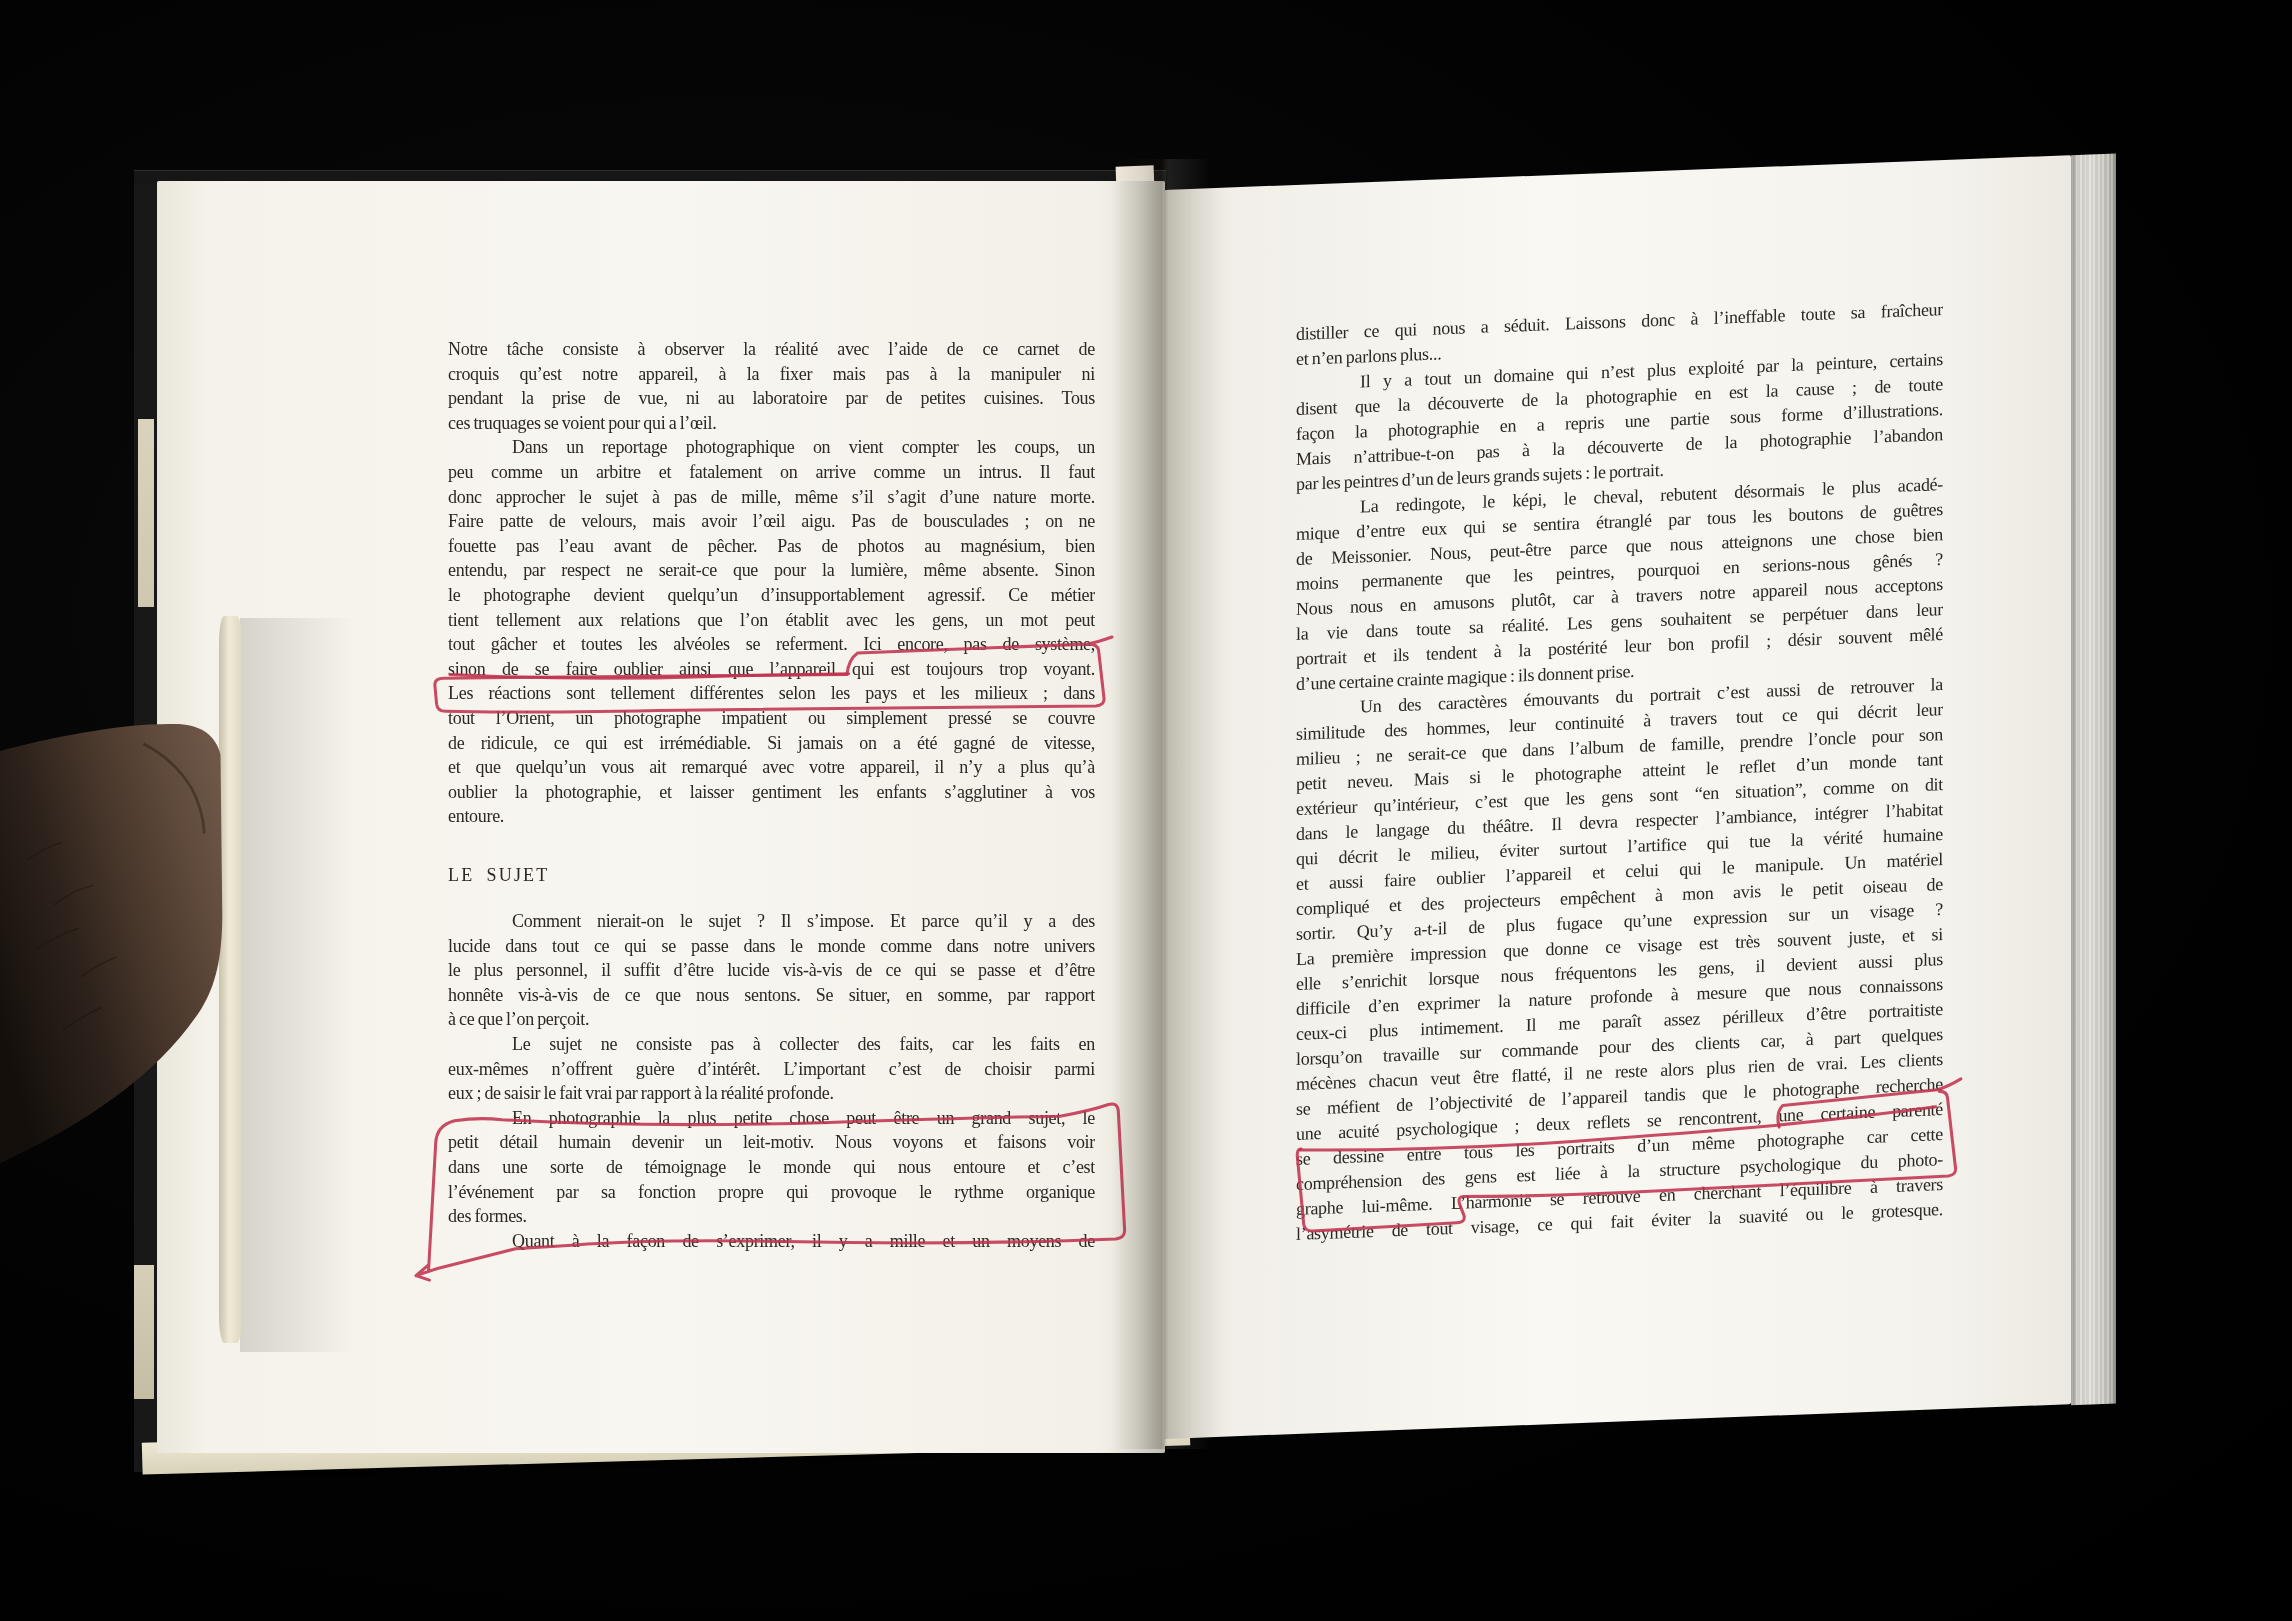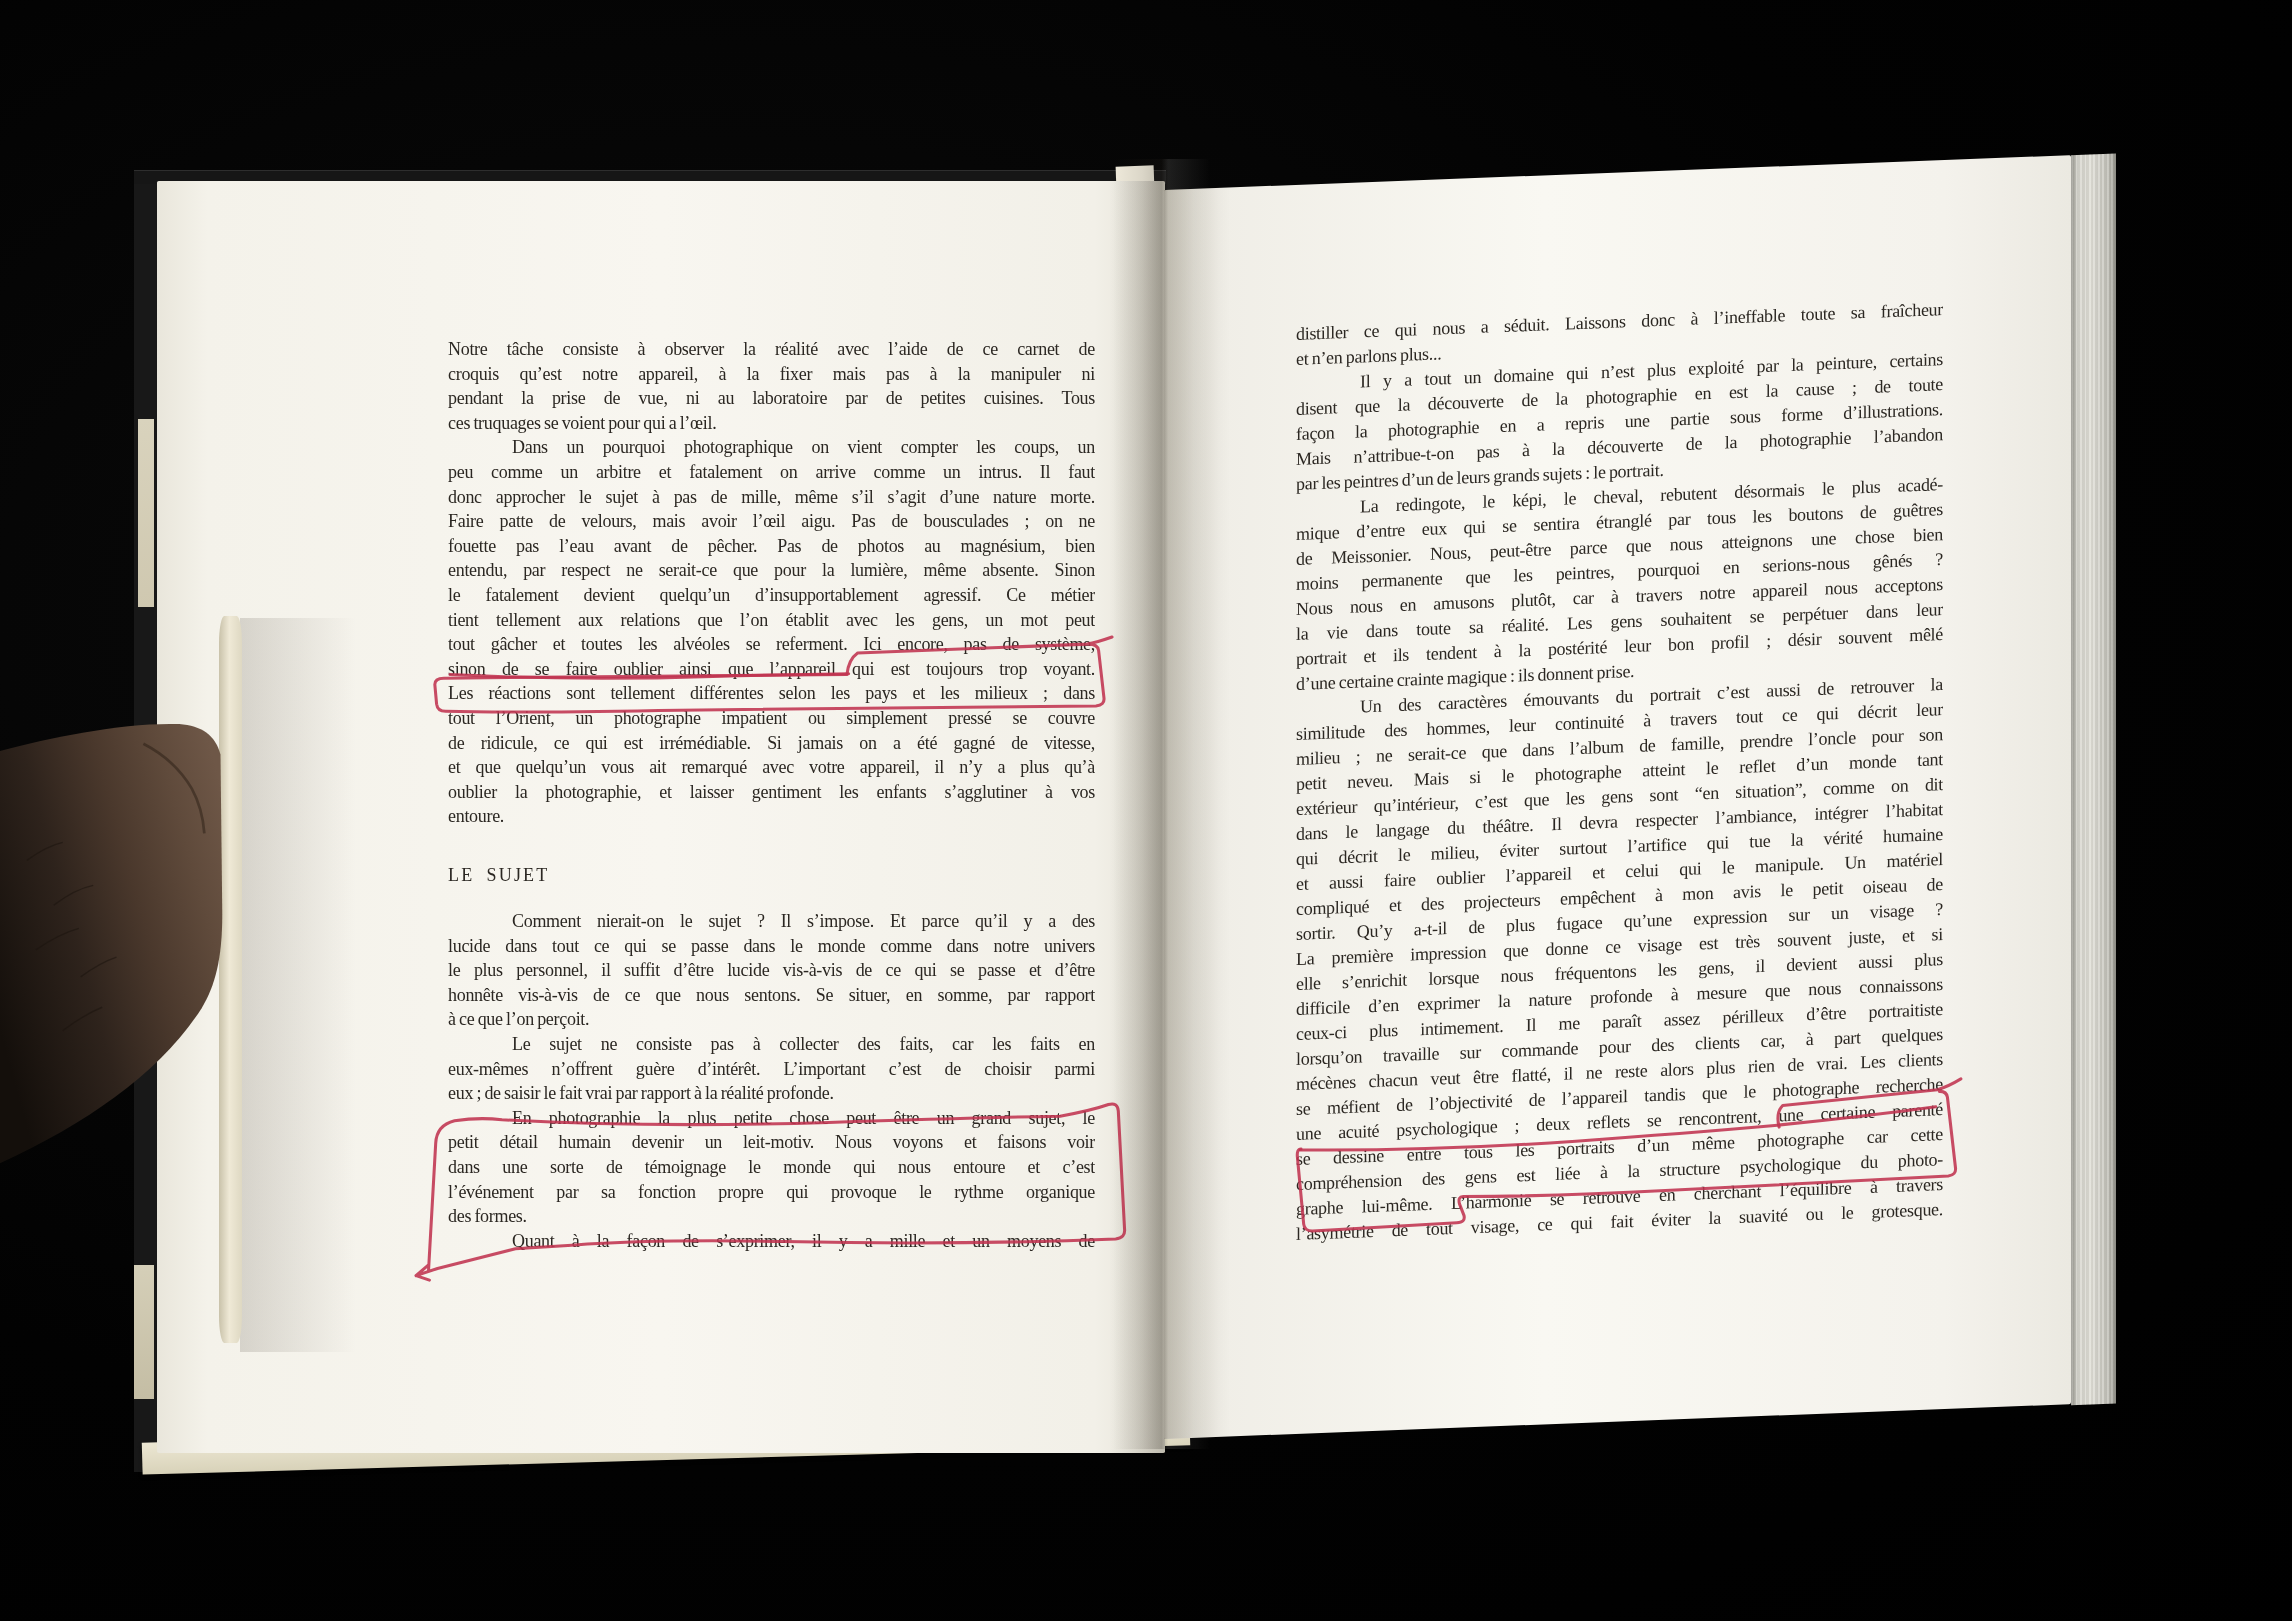--- a/index.html
+++ b/index.html
@@ -71,27 +71,27 @@
 <div class="abs page-left">
   <div class="abs gutter-shade-l"></div>
   <div class="textflow tf-left">
       <div>
         <div class="line j">Notre tâche consiste à observer la réalité avec l’aide de ce carnet de</div>
         <div class="line j">croquis qu’est notre appareil, à la fixer mais pas à la manipuler ni</div>
         <div class="line j">pendant la prise de vue, ni au laboratoire par de petites cuisines. Tous</div>
         <div class="line">ces truquages se voient pour qui a l’œil.</div>
       </div>
       <div>
-        <div class="line j ind">Dans un pourquoi photographique on vient compter les coups, un</div>
+        <div class="line j ind">Dans un reportage photographique on vient compter les coups, un</div>
         <div class="line j">peu comme un arbitre et fatalement on arrive comme un intrus. Il faut</div>
         <div class="line j">donc approcher le sujet à pas de mille, même s’il s’agit d’une nature morte.</div>
         <div class="line j">Faire patte de velours, mais avoir l’œil aigu. Pas de bousculades ; on ne</div>
         <div class="line j">fouette pas l’eau avant de pêcher. Pas de photos au magnésium, bien</div>
         <div class="line j">entendu, par respect ne serait-ce que pour la lumière, même absente. Sinon</div>
-        <div class="line j">le fatalement devient quelqu’un d’insupportablement agressif. Ce métier</div>
+        <div class="line j">le photographe devient quelqu’un d’insupportablement agressif. Ce métier</div>
         <div class="line j">tient tellement aux relations que l’on établit avec les gens, un mot peut</div>
         <div class="line j">tout gâcher et toutes les alvéoles se referment. Ici encore, pas de système,</div>
         <div class="line j">sinon de se faire oublier ainsi que l’appareil qui est toujours trop voyant.</div>
         <div class="line j">Les réactions sont tellement différentes selon les pays et les milieux ; dans</div>
         <div class="line j">tout l’Orient, un photographe impatient ou simplement pressé se couvre</div>
         <div class="line j">de ridicule, ce qui est irrémédiable. Si jamais on a été gagné de vitesse,</div>
         <div class="line j">et que quelqu’un vous ait remarqué avec votre appareil, il n’y a plus qu’à</div>
         <div class="line j">oublier la photographie, et laisser gentiment les enfants s’agglutiner à vos</div>
         <div class="line">entoure.</div>
       </div>

